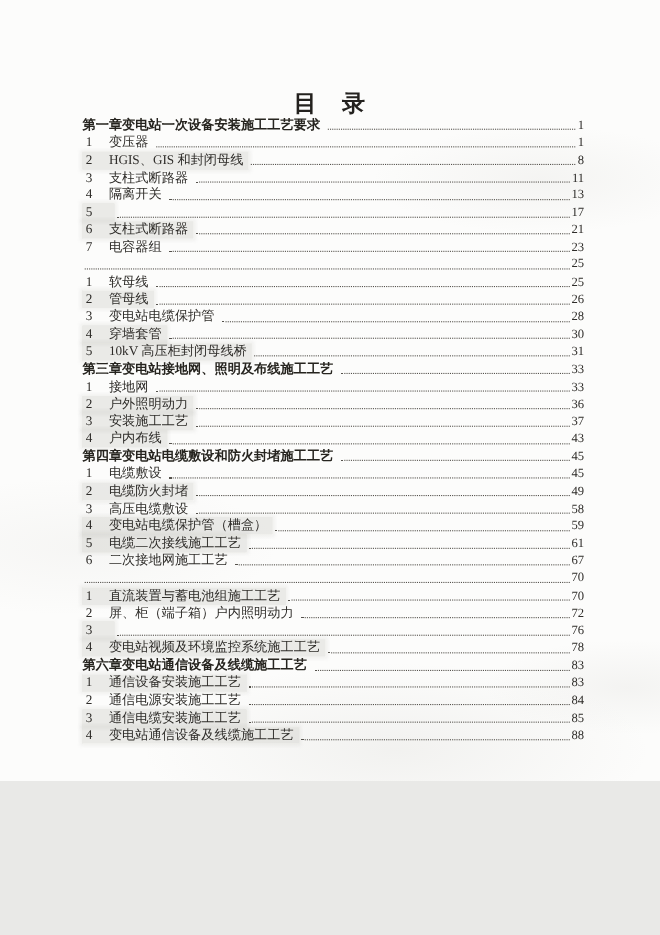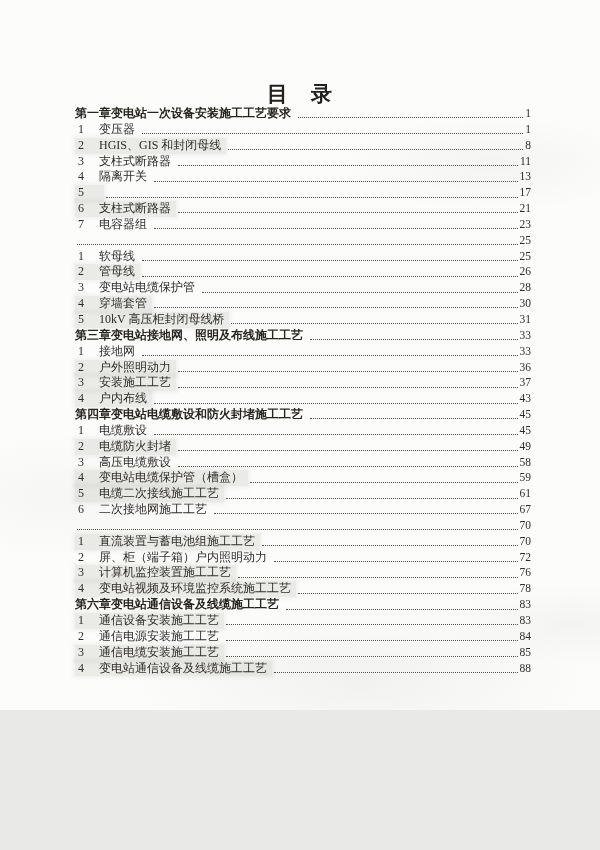--- a/index.html
+++ b/index.html
@@ -99,21 +99,21 @@
       <div class="row chapter"><span class="textwrap"><span class="num">第四章</span><span class="ttl">变电站电缆敷设和防火封堵施工工艺</span></span><span class="leader"></span><span class="pg">45</span></div>
       <div class="row item"><span class="textwrap"><span class="num">1</span><span class="ttl">电缆敷设</span></span><span class="leader"></span><span class="pg">45</span></div>
       <div class="row item shaded"><span class="textwrap"><span class="num">2</span><span class="ttl">电缆防火封堵</span></span><span class="leader"></span><span class="pg">49</span></div>
       <div class="row item"><span class="textwrap"><span class="num">3</span><span class="ttl">高压电缆敷设</span></span><span class="leader"></span><span class="pg">58</span></div>
       <div class="row item shaded"><span class="textwrap"><span class="num">4</span><span class="ttl">变电站电缆保护管（槽盒）</span></span><span class="leader"></span><span class="pg">59</span></div>
       <div class="row item shaded"><span class="textwrap"><span class="num">5</span><span class="ttl">电缆二次接线施工工艺</span></span><span class="leader"></span><span class="pg">61</span></div>
       <div class="row item"><span class="textwrap"><span class="num">6</span><span class="ttl">二次接地网施工工艺</span></span><span class="leader"></span><span class="pg">67</span></div>
       <div class="row chapter shaded"><span class="leader"></span><span class="pg">70</span></div>
       <div class="row item shaded"><span class="textwrap"><span class="num">1</span><span class="ttl">直流装置与蓄电池组施工工艺</span></span><span class="leader"></span><span class="pg">70</span></div>
       <div class="row item"><span class="textwrap"><span class="num">2</span><span class="ttl">屏、柜（端子箱）户内照明动力</span></span><span class="leader"></span><span class="pg">72</span></div>
-      <div class="row item shaded"><span class="textwrap"><span class="num">3</span><span class="ttl">计算机监控装置施工工艺</span></span><span class="leader"></span><span class="pg">76</span></div>
+      <div class="row item shaded"><span class="textwrap"><span class="num">3</span></span><span class="leader"></span><span class="pg">76</span></div>
       <div class="row item shaded"><span class="textwrap"><span class="num">4</span><span class="ttl">变电站视频及环境监控系统施工工艺</span></span><span class="leader"></span><span class="pg">78</span></div>
       <div class="row chapter"><span class="textwrap"><span class="num">第六章</span><span class="ttl">变电站通信设备及线缆施工工艺</span></span><span class="leader"></span><span class="pg">83</span></div>
       <div class="row item shaded"><span class="textwrap"><span class="num">1</span><span class="ttl">通信设备安装施工工艺</span></span><span class="leader"></span><span class="pg">83</span></div>
       <div class="row item"><span class="textwrap"><span class="num">2</span><span class="ttl">通信电源安装施工工艺</span></span><span class="leader"></span><span class="pg">84</span></div>
       <div class="row item shaded"><span class="textwrap"><span class="num">3</span><span class="ttl">通信电缆安装施工工艺</span></span><span class="leader"></span><span class="pg">85</span></div>
       <div class="row item shaded"><span class="textwrap"><span class="num">4</span><span class="ttl">变电站通信设备及线缆施工工艺</span></span><span class="leader"></span><span class="pg">88</span></div>
     </div>
 </div>
 
 </body></html>

